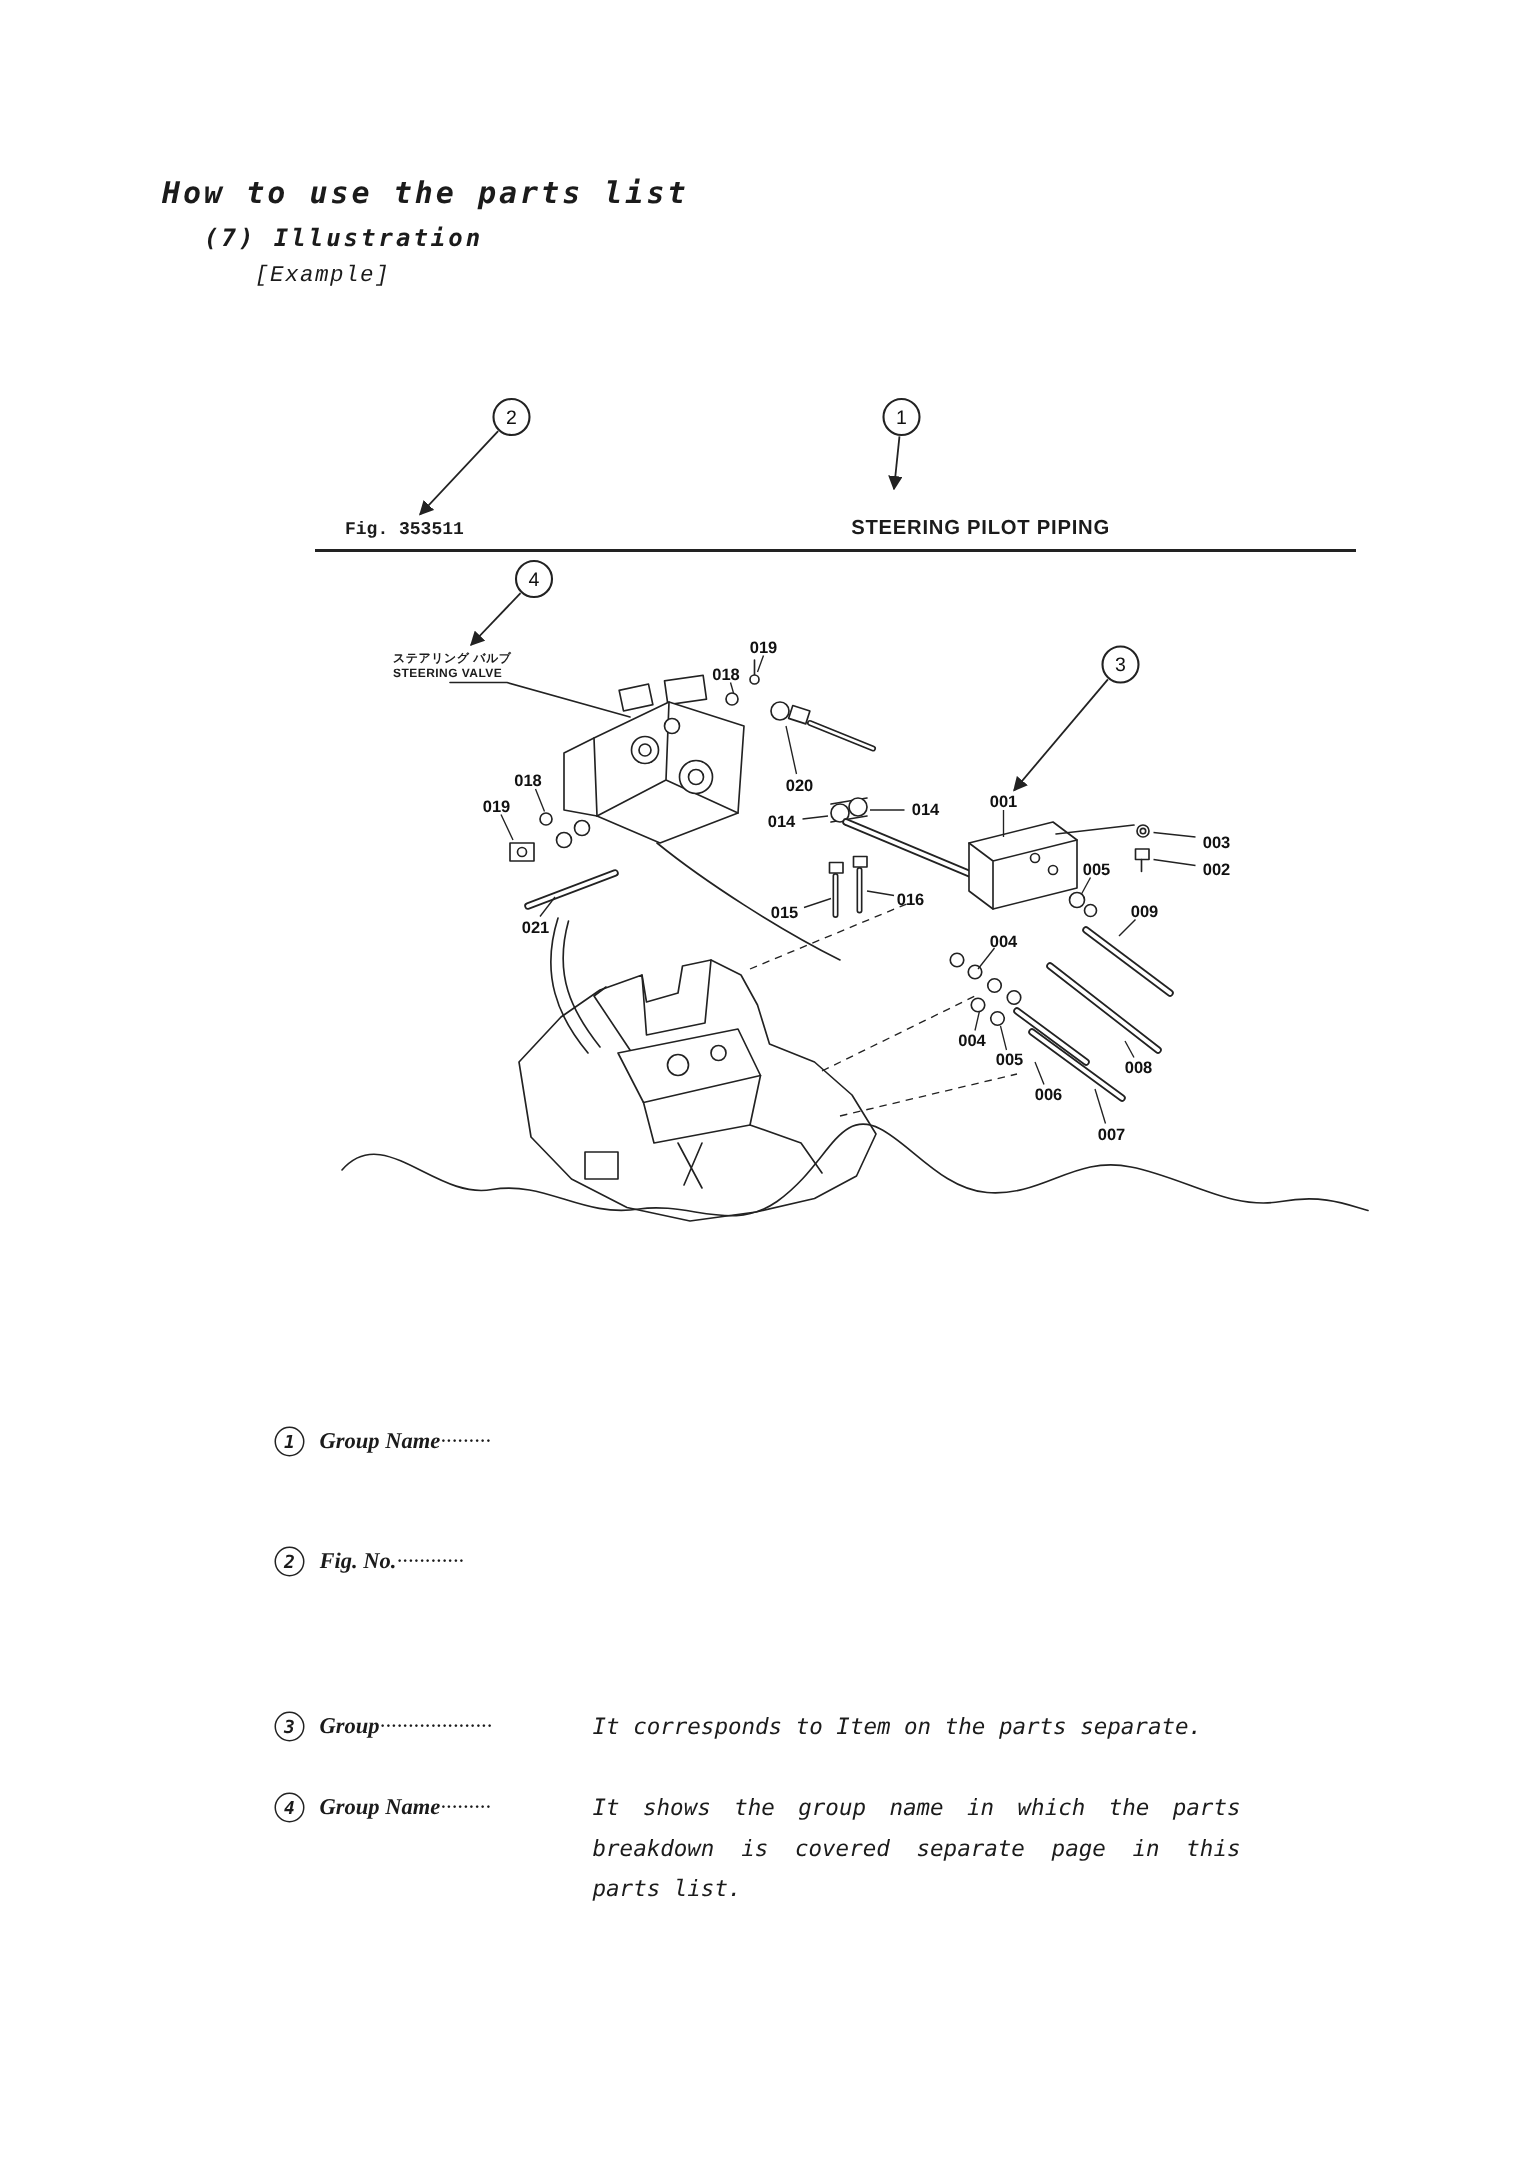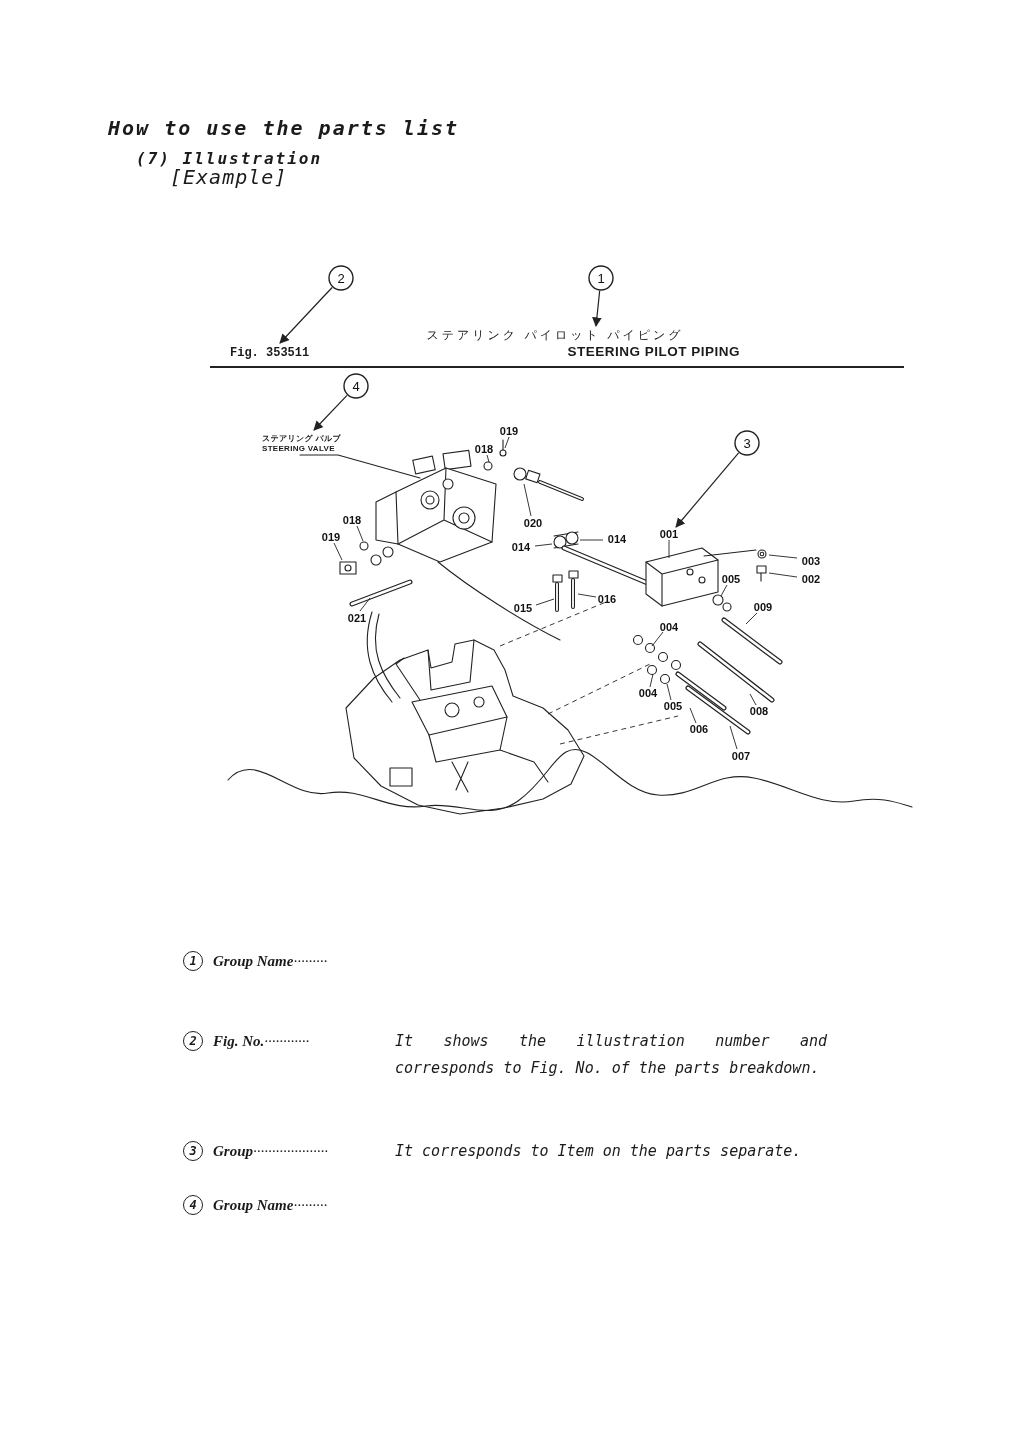--- a/index.html
+++ b/index.html
@@ -4,22 +4,22 @@
 <style>
   * { margin:0; padding:0; box-sizing:border-box; }
   html,body { background:#ffffff; }
   .page { position:relative; width:1024px; height:1449px; background:#ffffff;
           font-family:"DejaVu Sans Mono", monospace; color:#1b1b1b; overflow:hidden; }
 
   .title    { position:absolute; left:108px; top:116px; font-size:20px; font-weight:bold;
               font-style:italic; letter-spacing:2px; }
   .subtitle { position:absolute; left:136px; top:149px; font-size:16px; font-weight:bold;
               font-style:italic; letter-spacing:2px; }
-  .example  { position:absolute; left:170px; top:165px; font-size:20px; font-style:italic;
-              letter-spacing:1px; }
+  .example  { position:absolute; left:170px; top:175px; font-size:15px; font-style:italic;
+              letter-spacing:1px;font-family:Liberation Mono, monospace; }
 
   .fig-no      { position:absolute; left:230px; top:346px; font-family:Liberation Mono, monospace;
                  font-size:12px; font-weight:bold; }
   .dg-title-jp { position:absolute; left:370px; top:327px; width:370px; text-align:center;
                  font-family:"Liberation Sans",sans-serif; font-size:12px; letter-spacing:3px; }
   .dg-title-en { position:absolute; left:370px; top:344px; width:370px; text-align:right;
                  font-family:"Liberation Sans",sans-serif; font-size:13.5px; font-weight:bold;
                  letter-spacing:.5px; }
   .rule        { position:absolute; left:210px; top:366px; width:694px; height:0;
                  border-top:2px solid #222; }
@@ -54,21 +54,20 @@
 </head>
 <body>
 
 <div class="page">
 
   <div class="title">How to use the parts list</div>
   <div class="subtitle">(7) Illustration</div>
   <div class="example">[Example]</div>
 
   <div class="fig-no">Fig. 353511</div>
-  <div class="dg-title-jp">ステアリンク  パイロット  パイピング</div>
   <div class="dg-title-en">STEERING PILOT PIPING</div>
   <div class="rule"></div>
 
   <div class="valve-label">
     <div>ステアリング バルブ</div>
     <div>STEERING VALVE</div>
   </div>
 
   <svg class="drawing" width="1024" height="860" viewBox="0 0 1024 860">
     <defs>
@@ -256,27 +255,27 @@
   </svg>
 
   <div class="note-row" style="top:948px">
     <span class="note-circ">1</span>
     <span class="note-term"><b>Group Name</b><span class="dots">·········</span></span>
   </div>
 
   <div class="note-row" style="top:1028px">
     <span class="note-circ">2</span>
     <span class="note-term"><b>Fig. No.</b><span class="dots">············</span></span>
-    <span class="note-text">It shows the illustration number and corresponds to Fig. No. of the parts breakdown.</span>
   </div>
 
   <div class="note-row" style="top:1138px">
     <span class="note-circ">3</span>
     <span class="note-term"><b>Group</b><span class="dots">····················</span></span>
     <span class="note-text">It corresponds to Item on the parts separate.</span>
   </div>
 
   <div class="note-row" style="top:1192px">
     <span class="note-circ">4</span>
     <span class="note-term"><b>Group Name</b><span class="dots">·········</span></span>
+    <span class="note-text">It shows the group name in which the parts breakdown is covered separate page in this parts list.</span>
   </div>
 
 </div>
 
 </body></html>

